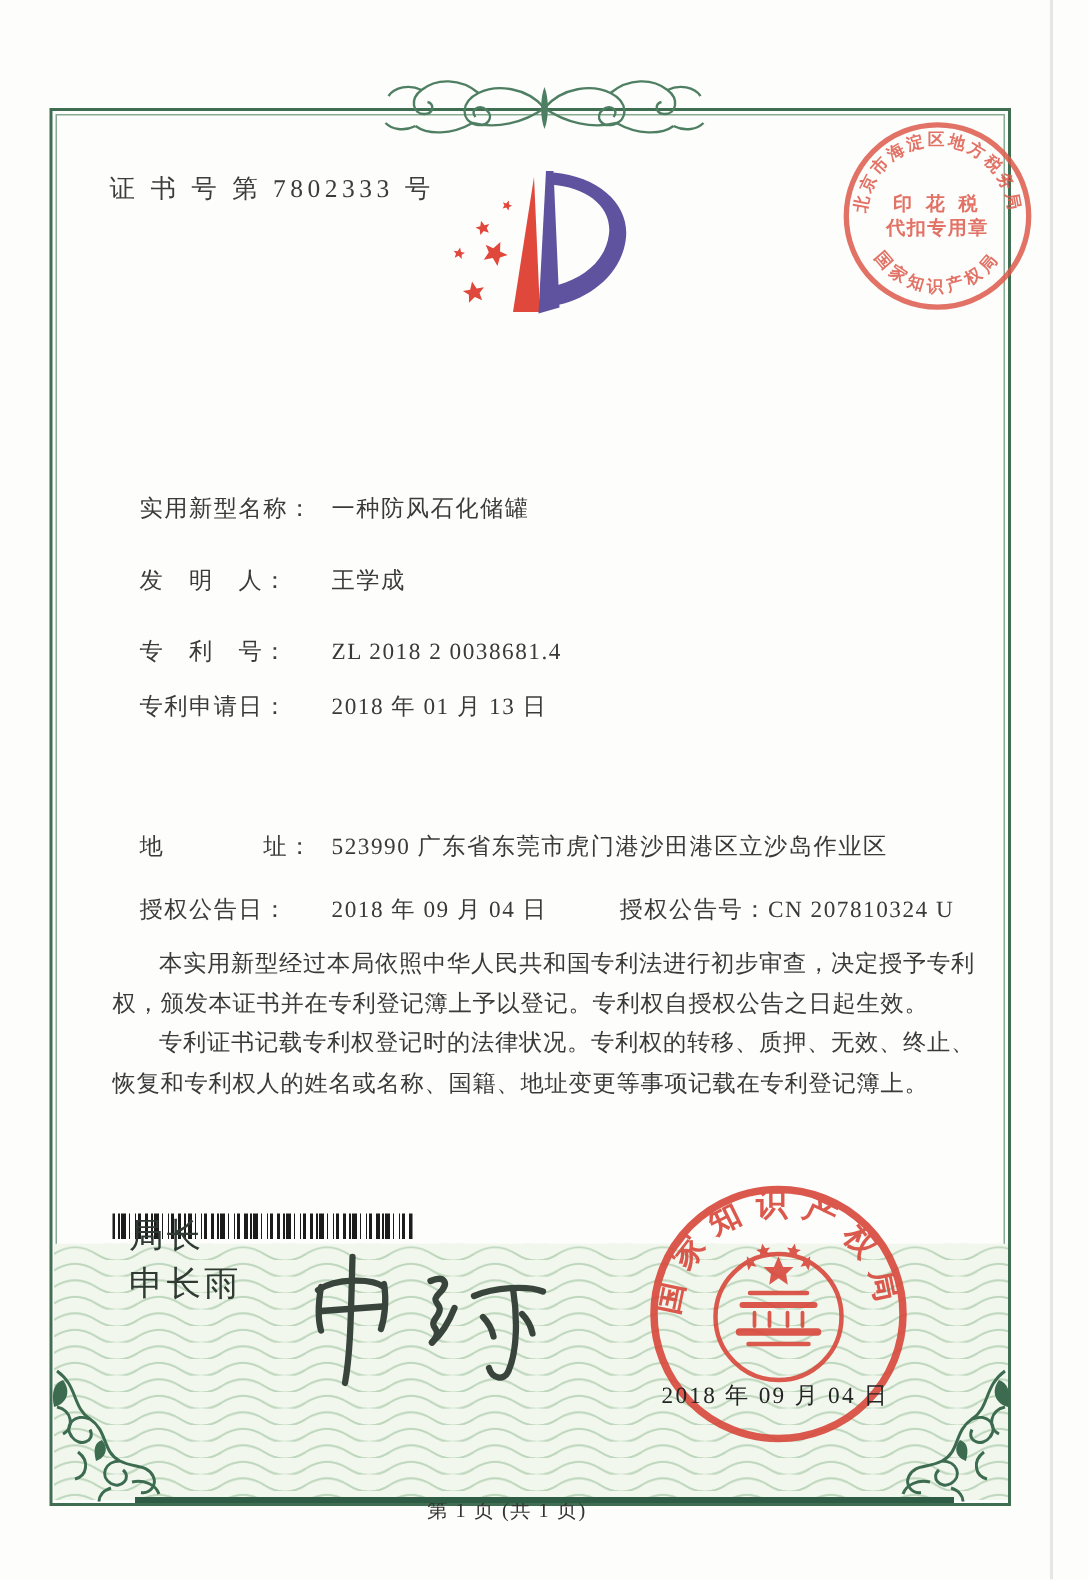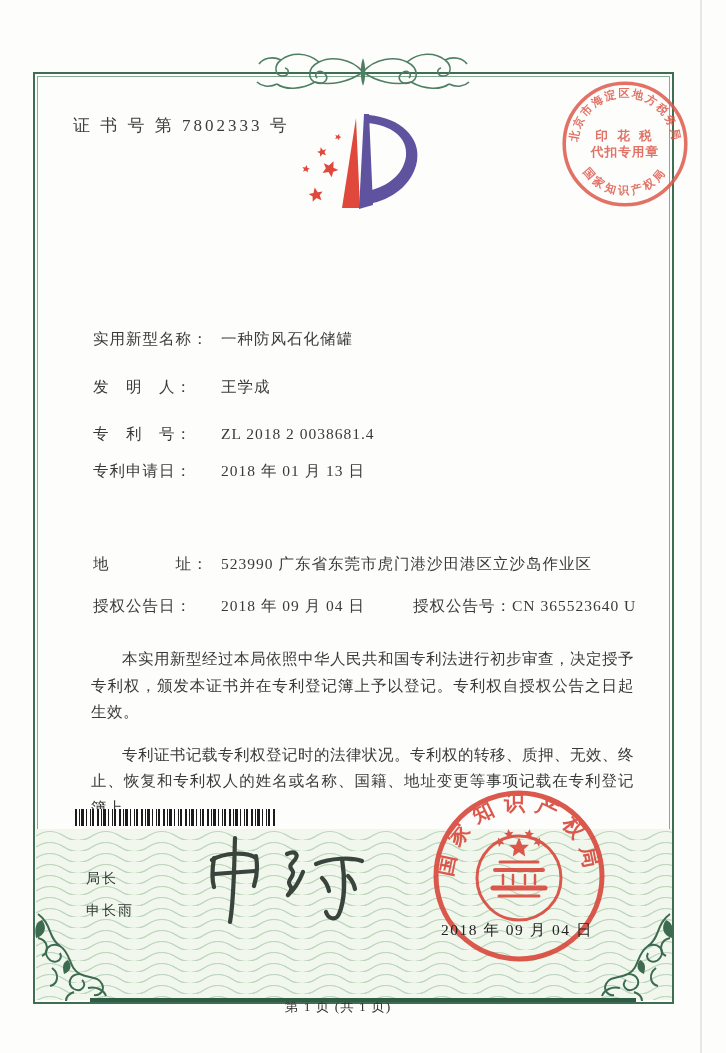--- a/index.html
+++ b/index.html
@@ -40,38 +40,38 @@
   }
   .field .lbl{display:inline-block;min-width:128px;}
   .row-name{top:329px;} .row-inventor{top:377px;} .row-patno{top:424px;}
   .row-filing{top:461px;} .row-patentee{top:508px;} .row-address{top:554px;}
   .row-grantdate{top:596px;} .row-grantno{top:596px;left:395px;}
   
   .body-text{
     position:absolute;left:75px;top:630px;width:575px;
     font-size:15.5px;line-height:26.5px;color:#3a3a3a;text-align:justify;letter-spacing:0.5px;
   }
-  .body-text p{margin:16px;text-indent:2em;}
+  .body-text p{margin:0;text-indent:2em;}
   
   .barcode{
     position:absolute;left:75px;top:809px;width:200px;height:17px;
     background:repeating-linear-gradient(90deg,
       #1c1c1c 0 2px,#fff 2px 4px,#1c1c1c 4px 5px,#fff 5px 6px,
       #1c1c1c 6px 9px,#fff 9px 11px,#1c1c1c 11px 12px,#fff 12px 15px,
       #1c1c1c 15px 16px,#fff 16px 17px,#1c1c1c 17px 19px,#fff 19px 22px);
   }
   .waves{position:absolute;left:36px;top:829px;}
   .thick-line{position:absolute;left:90px;top:998px;width:546px;height:4px;background:#2f5c44;}
   .corner{position:absolute;top:908px;}
   .corner-right{left:590px;}
   .corner-left{left:34px;transform:scale(-1,1);}
   .sig-block{
-    position:absolute;left:86px;top:862px;
+    position:absolute;left:86px;top:807px;
     font-family:"Liberation Sans","DejaVu Sans",sans-serif;
-    font-size:14px;color:#2f3a33;line-height:32px;letter-spacing:2px;
+    font-size:23px;color:#2f3a33;line-height:32px;letter-spacing:2px;
   }
   .signature{position:absolute;left:190px;top:830px;}
   .footer{
     position:absolute;left:0;right:50px;top:970px;text-align:center;
     font-size:13.5px;color:#333;letter-spacing:1px;margin-top:28px;
   }
 </style>
 </head>
 <body>
 
@@ -148,21 +148,21 @@
   <div class="field row-filing">
     <span class="lbl">专利申请日：</span><span>2018 年 01 月 13 日</span>
   </div>
   <div class="field row-address">
     <span class="lbl">地　　　　址：</span><span>523990 广东省东莞市虎门港沙田港区立沙岛作业区</span>
   </div>
   <div class="field row-grantdate">
     <span class="lbl">授权公告日：</span><span>2018 年 09 月 04 日</span>
   </div>
   <div class="field row-grantno">
-    <span>授权公告号：</span><span>CN 365523640 U</span>
+    <span>授权公告号：</span><span>CN 207810324 U</span>
   </div>
 
   <div class="body-text">
     <p>本实用新型经过本局依照中华人民共和国专利法进行初步审查，决定授予专利权，颁发本证书并在专利登记簿上予以登记。专利权自授权公告之日起生效。</p>
     <p>专利证书记载专利权登记时的法律状况。专利权的转移、质押、无效、终止、恢复和专利权人的姓名或名称、国籍、地址变更等事项记载在专利登记簿上。</p>
   </div>
 
   <div class="barcode"></div>
 
   <svg class="waves" width="636" height="171" viewBox="0 0 636 171">

